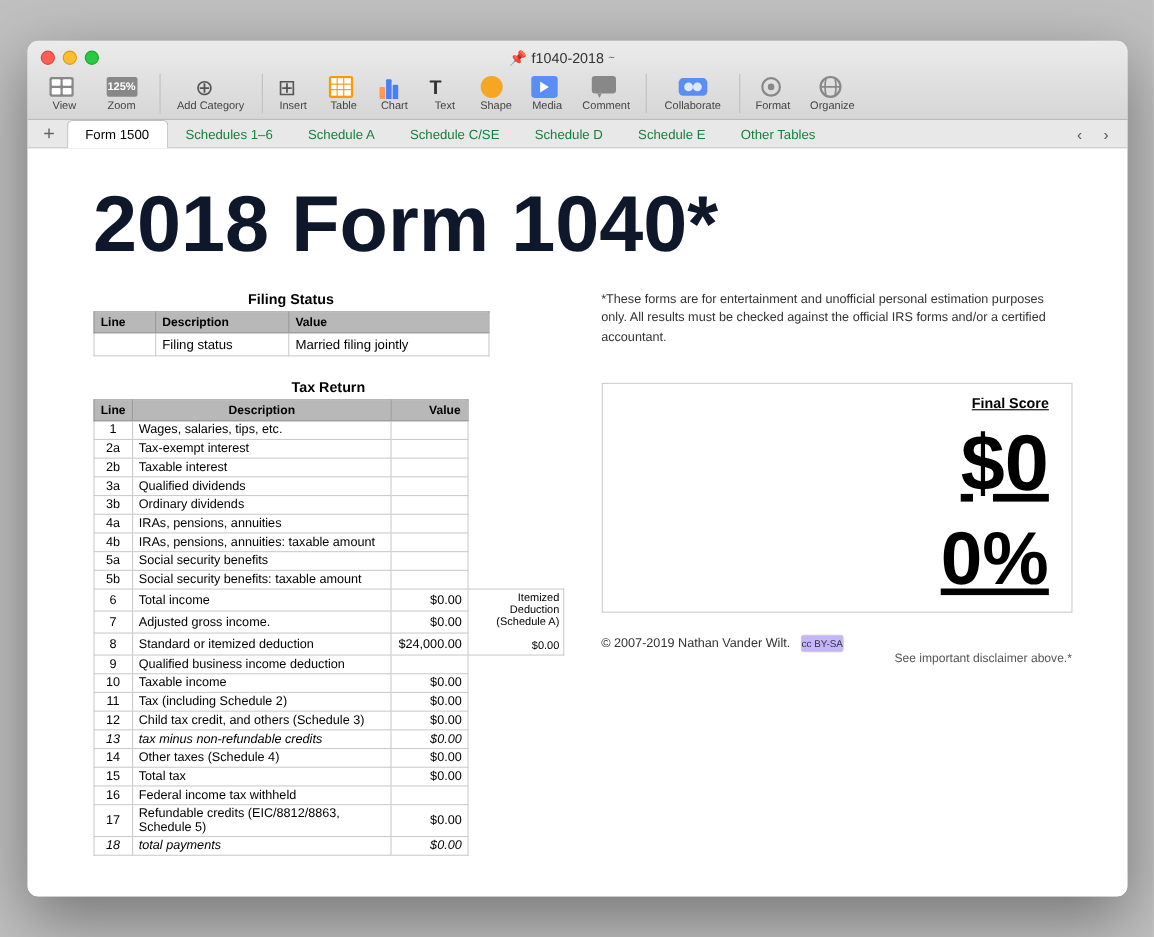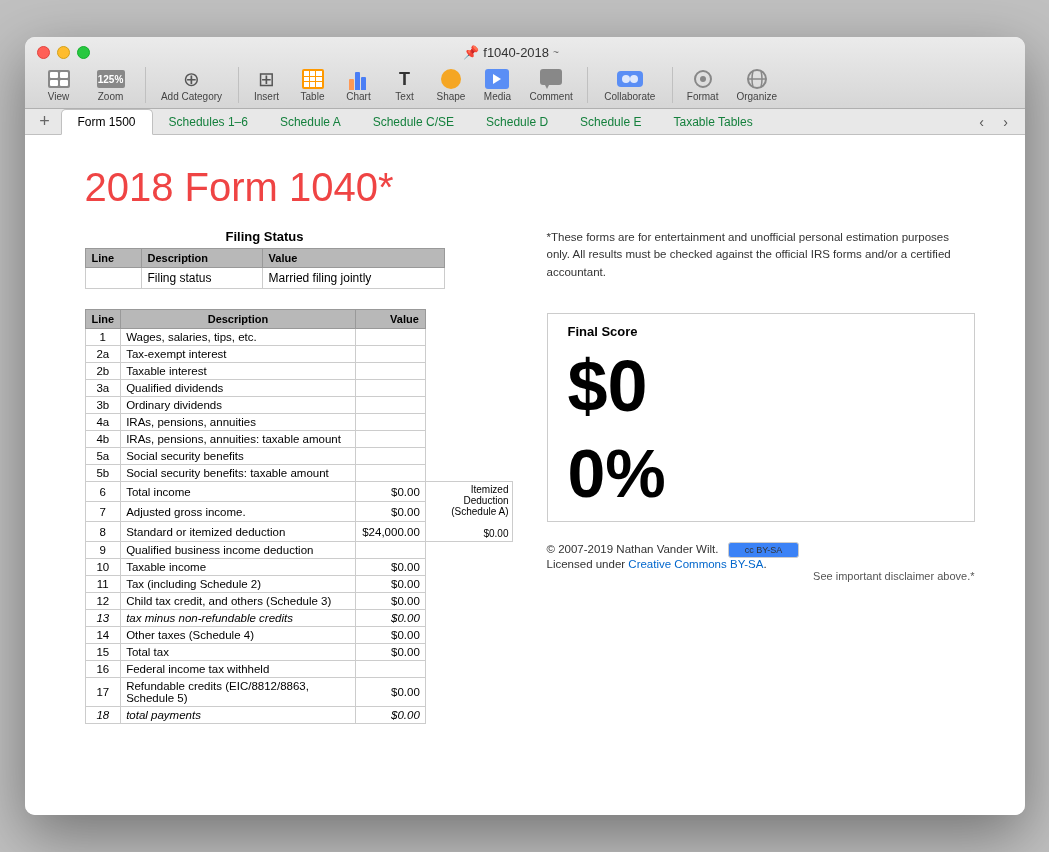--- a/index.html
+++ b/index.html
@@ -61,21 +61,21 @@
       display: flex;
       flex-direction: column;
       align-items: center;
       padding: 2px 8px;
       cursor: pointer;
       border-radius: 5px;
       min-width: 44px;
     }
     .tb-icon {
       width: 28px; height: 22px;
-      display: flex; align-items: center; justify-content: center;
+      display: flex; align-items: center; justify-content: flex-start;
       font-size: 16px;
     }
     .tb-label {
       font-size: 10px;
       color: #444;
       margin-top: 1px;
     }
     .tb-sep {
       width: 1px;
       height: 36px;
@@ -130,23 +130,23 @@
     .tab-nav { display: flex; gap: 2px; }
     .tab-nav-btn { width: 22px; height: 22px; display:flex; align-items:center; justify-content:center; cursor:pointer; font-size:14px; color:#555; }
     
     .content {
       background: white;
       min-height: 680px;
       padding: 30px 50px 30px 60px;
       overflow-y: auto;
     }
     .main-title {
-      font-size: 40px;
-      font-weight: 400;
-      color: #ef4444;
+      font-size: 72px;
+      font-weight: 700;
+      color: #0f172a;
       margin-bottom: 20px;
       line-height: 1.1;
     }
     .two-col {
       display: flex;
       gap: 34px;
       margin-top: 10px;
     }
     .left-col {
       flex: 1;
@@ -204,22 +204,23 @@
     
     .disclaimer {
       font-size: 11.5px;
       color: #333;
       line-height: 1.5;
       margin-bottom: 32px;
     }
     .final-score-box {
       border: 1px solid #ccc;
       padding: 10px 20px;
-      text-align: left;
+      text-align: right;
       margin-bottom: 10px;
+      text-decoration: underline;
     }
     .final-score-title {
       font-size: 13px;
       font-weight: 600;
       margin-bottom: 8px;
     }
     .final-score-value {
       font-size: 72px;
       font-weight: 900;
       line-height: 1.1;
@@ -236,23 +237,23 @@
       color: #333;
     }
     .footer-link {
       color: #0066cc;
       text-decoration: none;
     }
     .cc-badge {
       display: inline-flex;
       border: 1px solid #ccc;
       border-radius: 3px;
-      padding: 2px 16px;
+      padding: 2px 0;
       font-size: 9px;
-      background: #3b82f6;
+      background: #c4b5fd;
       margin-left: 6px;
     }
     .disclaimer-note {
       font-size: 11px;
       color: #555;
       text-align: right;
     }
     .itemized-cell {
       font-size: 10.5px;
       text-align: center;
@@ -424,21 +425,21 @@
     <div class="tab">
       <span>Schedule C/SE</span>
     </div>
     <div class="tab">
       <span>Schedule D</span>
     </div>
     <div class="tab">
       <span>Schedule E</span>
     </div>
     <div class="tab">
-      <span>Taxable Tables</span>
+      <span>Other Tables</span>
     </div>
     <div class="tab-spacer"></div>
     <div class="tab-nav">
       <div class="tab-nav-btn">‹</div>
       <div class="tab-nav-btn">›</div>
     </div>
   </div>
 
   <div class="content">
     <div class="main-title">2018 Form 1040*</div>
@@ -461,20 +462,21 @@
               <tr>
                 <td></td>
                 <td>Filing status</td>
                 <td>Married filing jointly</td>
               </tr>
             </tbody>
           </table>
         </div>
 
         <div>
+          <div class="section-title">Tax Return</div>
           <table class="tax-table">
             <thead>
               <tr>
                 <th class="line-col"><span>Line</span></th>
                 <th><span>Description</span></th>
                 <th class="val-col"><span>Value</span></th>
               </tr>
             </thead>
             <tbody id="tax-rows">
             <tr>
@@ -602,21 +604,18 @@
           <div class="final-score-pct">0%</div>
         </div>
 
         <div class="footer-area">
           <div>
             <span>© 2007-2019 Nathan Vander Wilt.</span>
             <span class="cc-badge">
               <span>cc BY-SA</span>
             </span>
           </div>
-          <div>
-            <span>Licensed under </span><a class="footer-link">Creative Commons BY-SA</a><span>.</span>
-          </div>
           <div class="disclaimer-note">See important disclaimer above.*</div>
         </div>
       </div>
     </div>
   </div>
 </div>
 
 </body></html>

